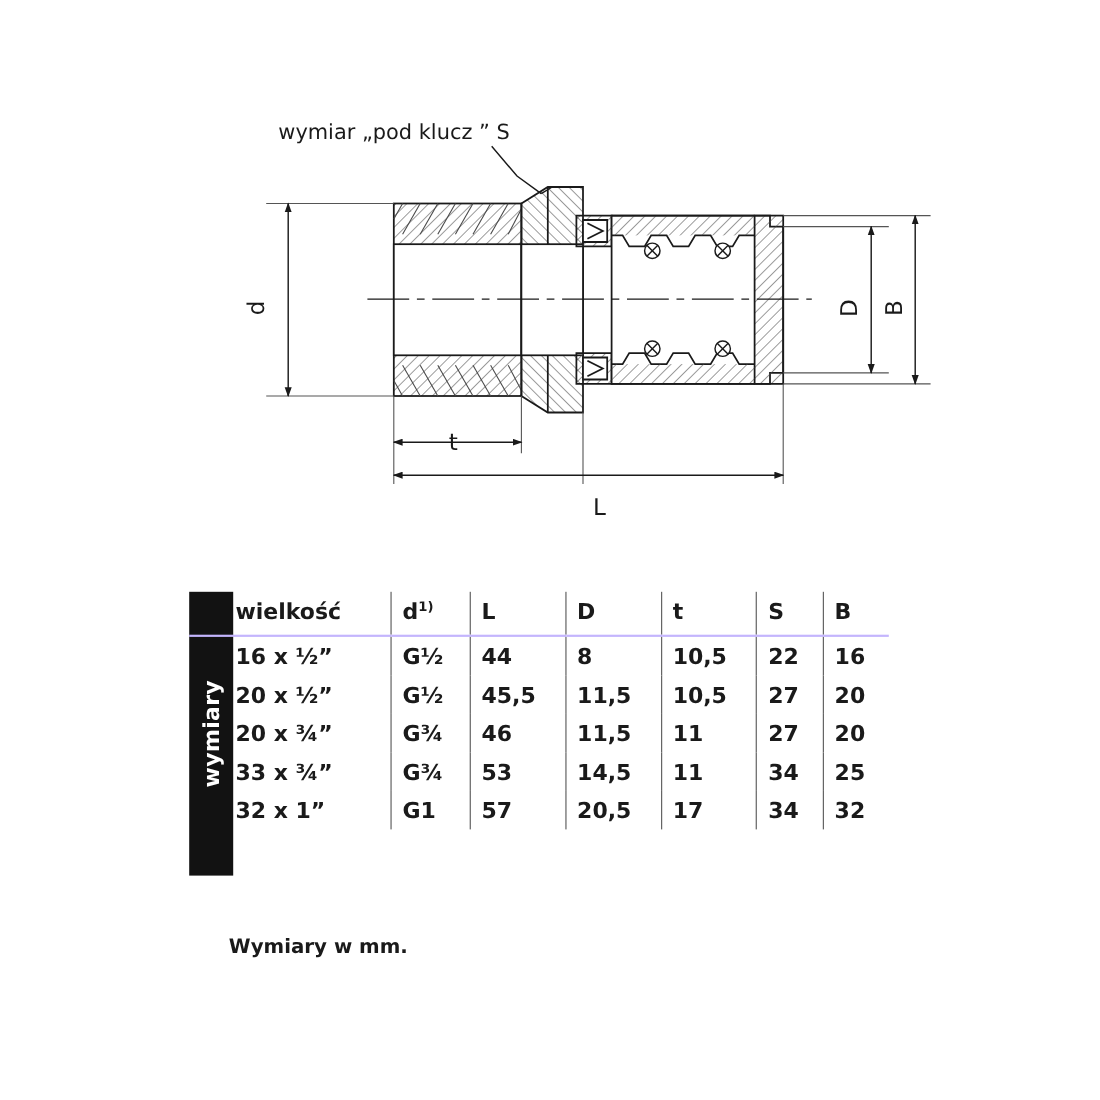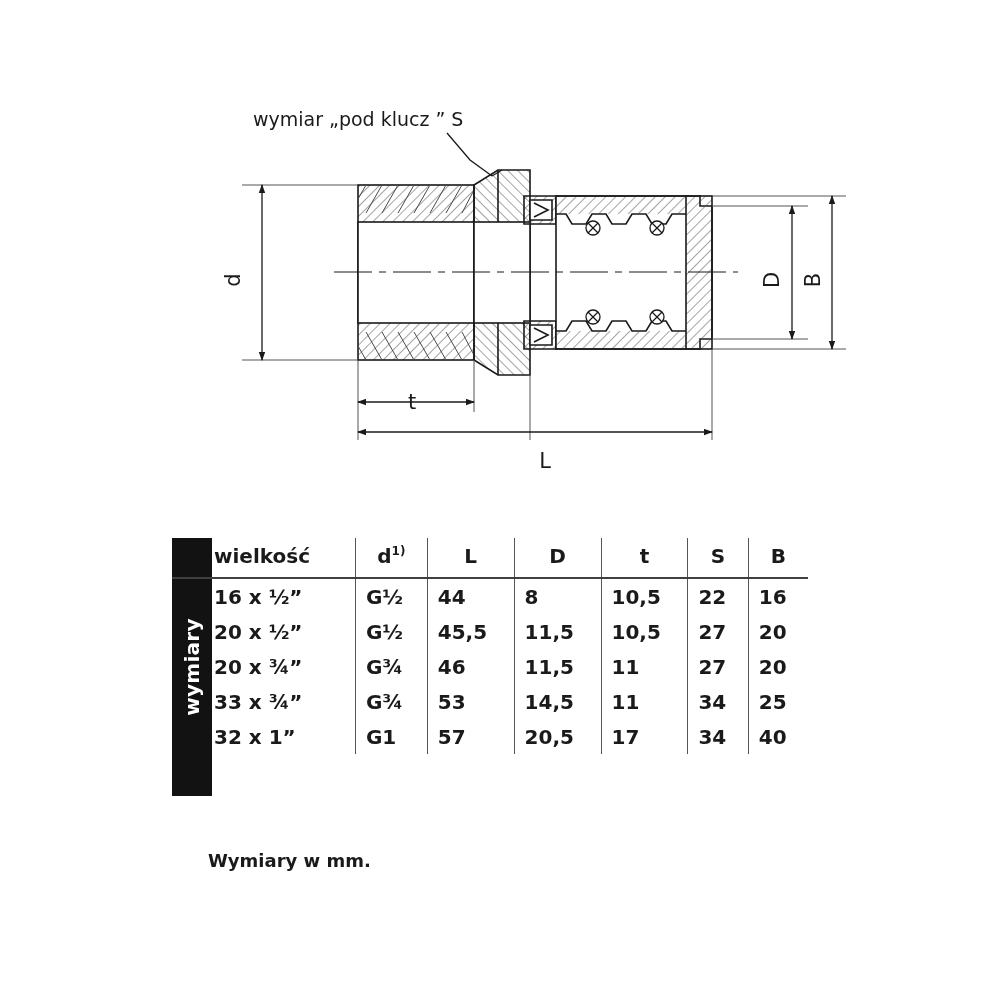--- a/index.html
+++ b/index.html
@@ -61,27 +61,26 @@
   }
   table.dims th.first, table.dims td.first {
     text-align: left;
     border-left: none;
     padding-left: 42px;
   }
   table.dims th {
     padding-bottom: 7px;
   }
   table.dims thead th {
-    border-bottom: 2px solid #404040;
+    border-bottom: 2px solid #c4b5fd;
   }
   table.dims th.last, table.dims td.last {
     border-right: none;
   }
   table.dims th.center {
-    text-align: center;
   }
   .sup {
     font-size: 12px;
     vertical-align: super;
   }
 
   
   #vert-tab {
     position: absolute;
     left: 172px;
@@ -303,21 +302,21 @@
           <td>34</td>
           <td class="last">25</td>
         </tr>
         <tr>
           <td class="first">32 x 1”</td>
           <td>G1</td>
           <td>57</td>
           <td>20,5</td>
           <td>17</td>
           <td>34</td>
-          <td class="last">40</td>
+          <td class="last">32</td>
         </tr>
       </tbody>
   </table>
 </div>
 
 <div id="footnotes">
   <div>Wymiary w mm.</div>
 </div>
 
 </body></html>

